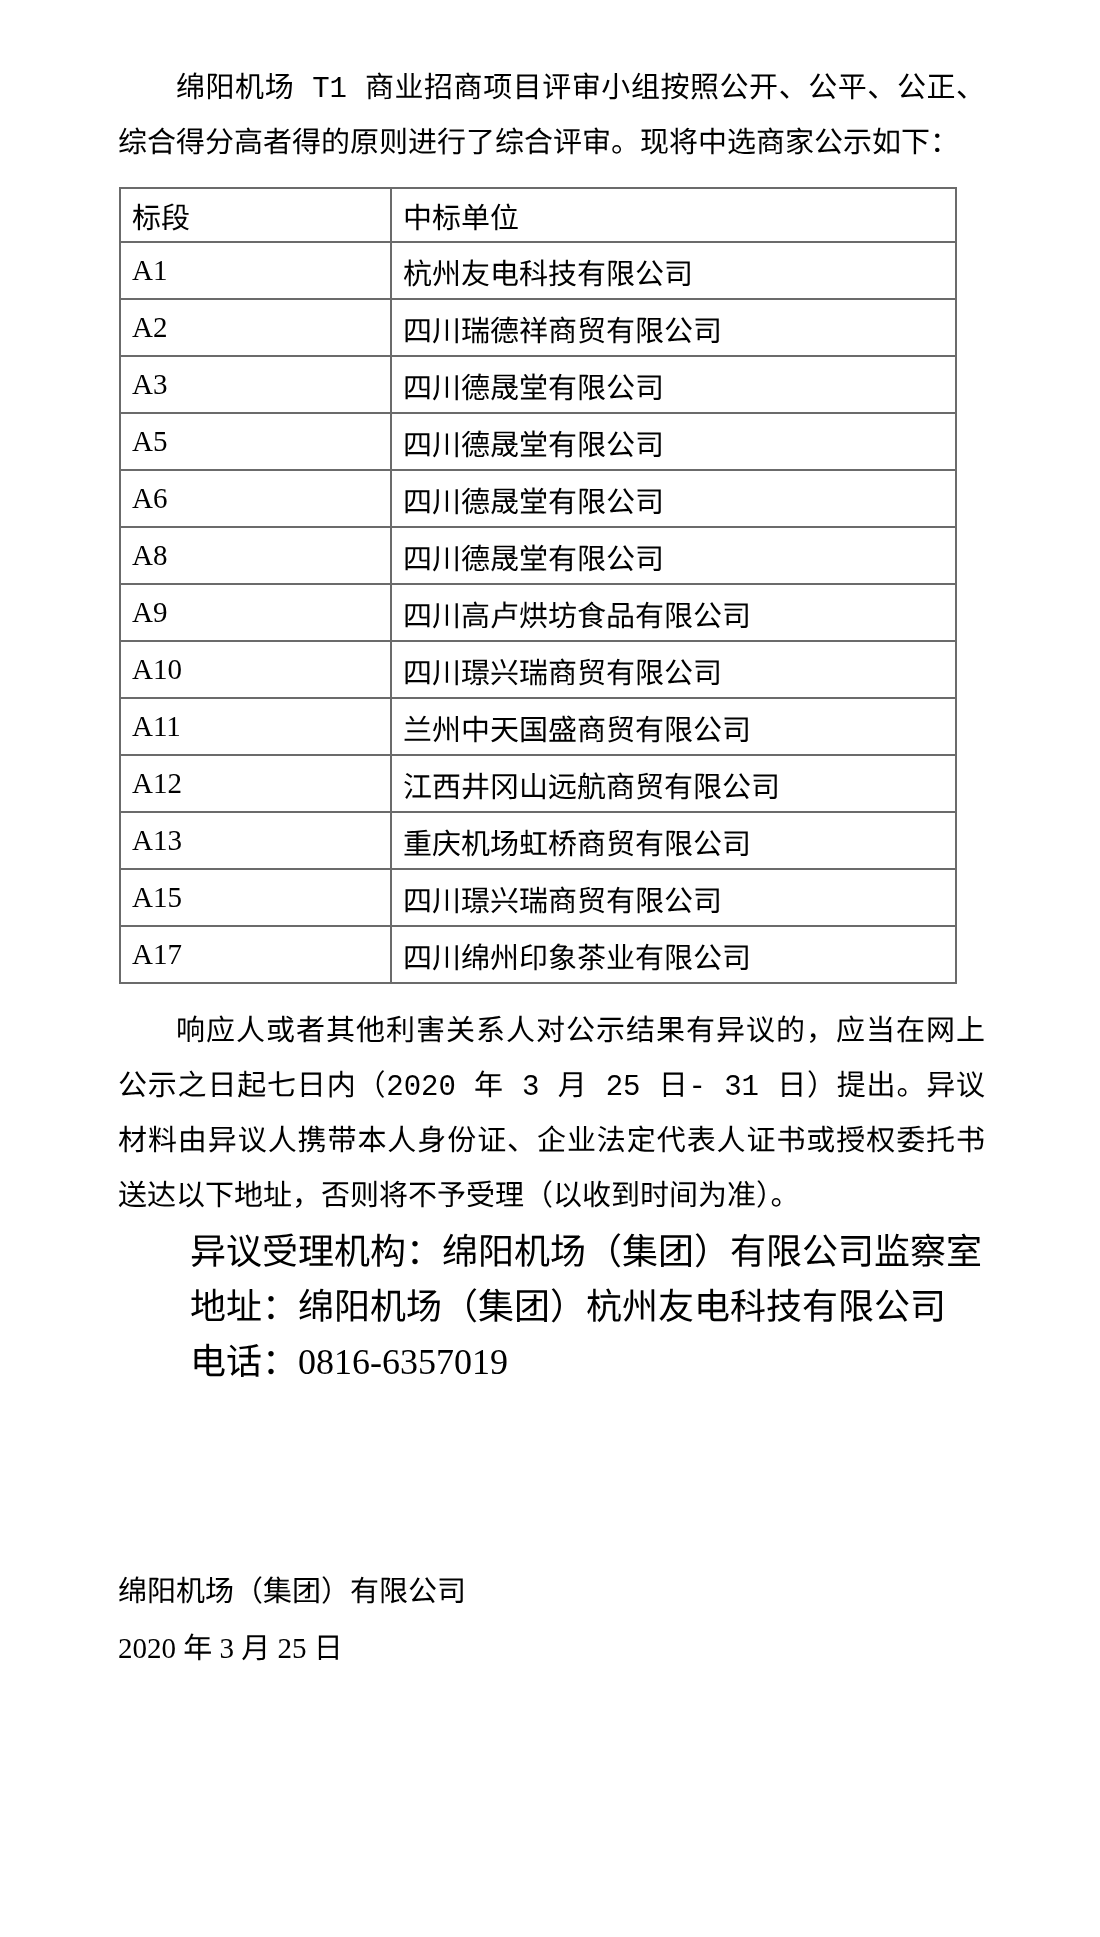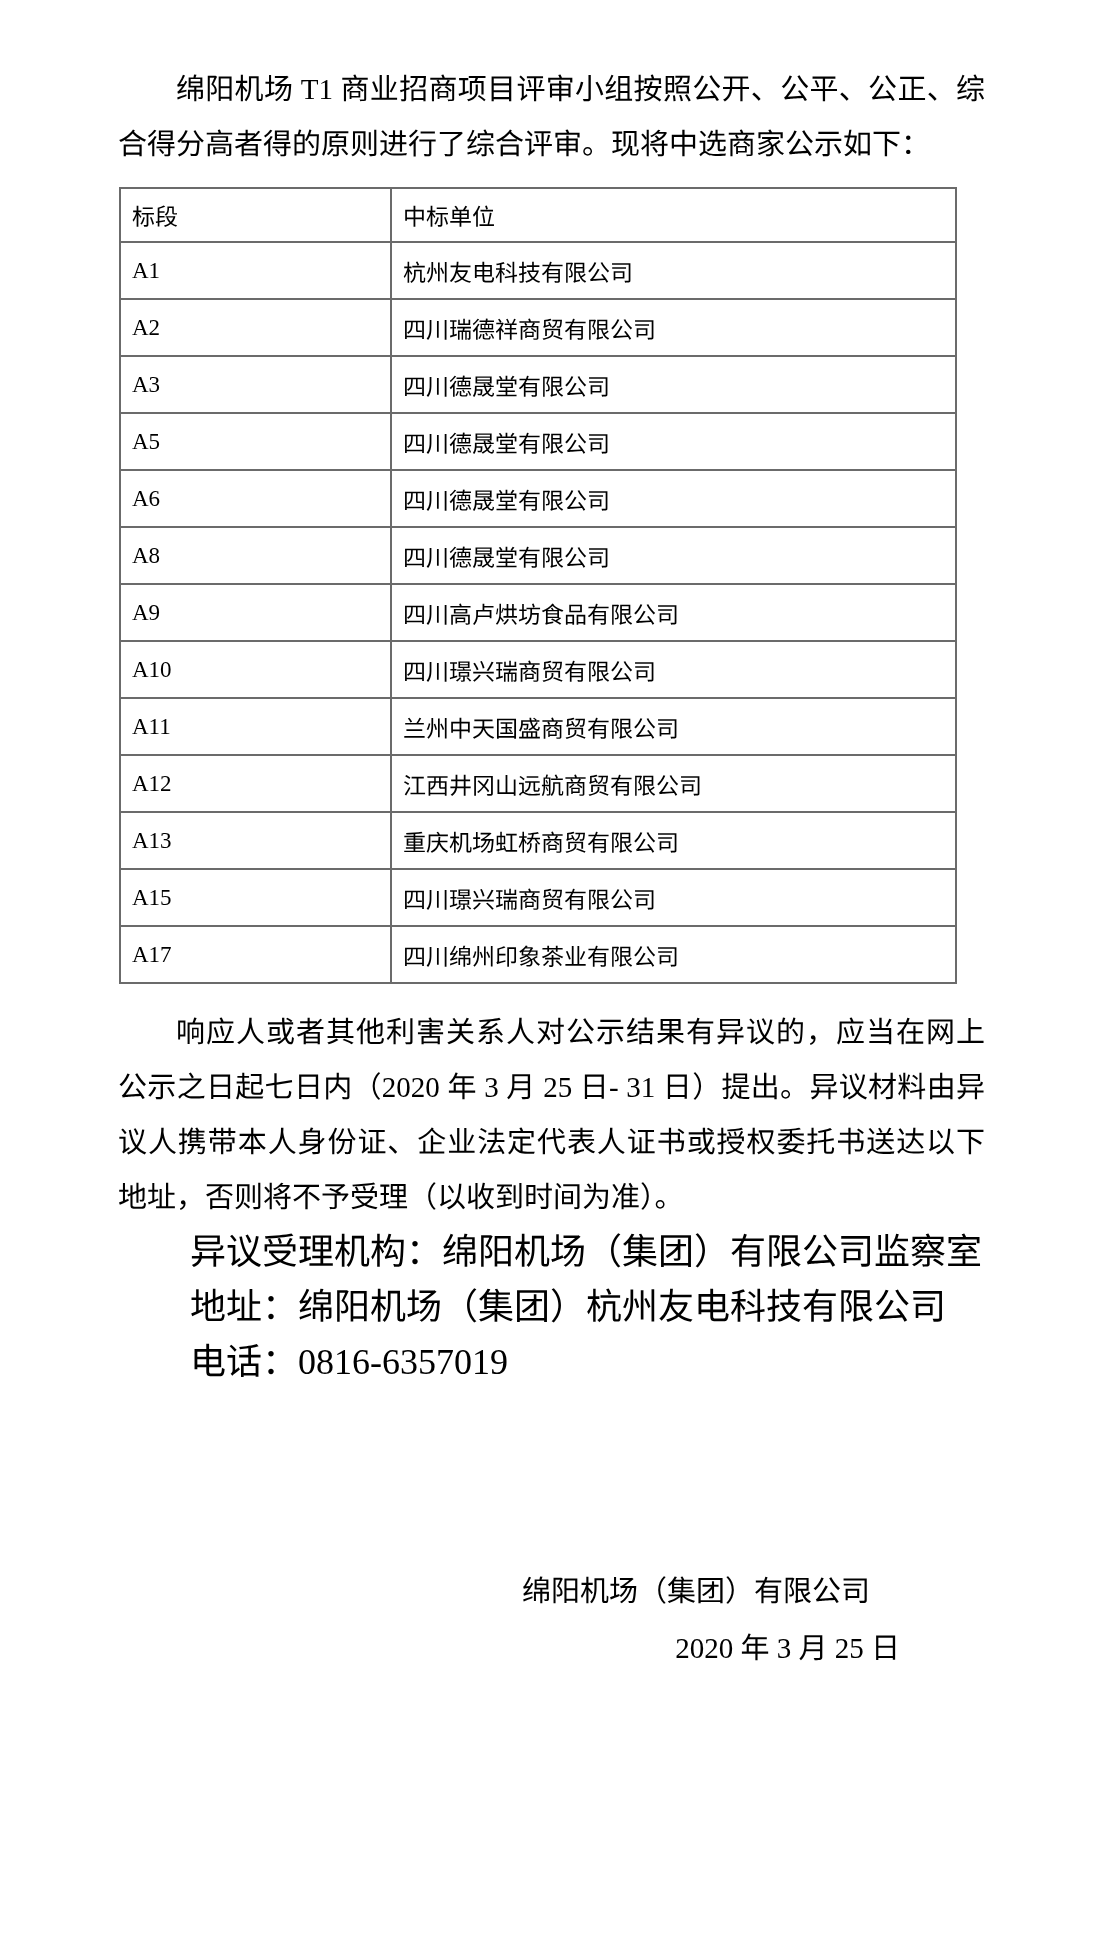--- a/index.html
+++ b/index.html
@@ -15,52 +15,53 @@
     box-sizing: border-box;
     width: 1100px;
     height: 1937px;
     padding: 62px 115px 0 118px;
   }
   .body-text {
     font-size: 29px;
     line-height: 55px;
     text-align: justify;
     margin: 0;
+    font-family: Liberation Mono, monospace;
   }
   .indent { text-indent: 2em; }
   .award-table {
     table-layout: fixed;
     border-collapse: collapse;
     width: 836px;
     margin: 15px 0 0 1px;
   }
   .award-table td, .award-table th {
     border: 2px solid #6b6b6b;
-    font-size: 23px;
+    font-size: 29px;
     font-weight: normal;
     text-align: left;
     vertical-align: middle;
     padding: 0 6px 0 11px;
     overflow: hidden;
     white-space: nowrap;
   }
   .award-table th { height: 52px; }
   .award-table td { height: 55px; }
   .col-section { width: 271px; }
   .col-company { width: 565px; }
   .after-table { margin-top: 21px; }
   .contact-line {
     font-size: 36px;
     line-height: 55px;
     margin: 0;
     text-indent: 2em;
   }
   .signature-block {
     margin-top: 173px;
-    text-align: right;
+    text-align: left;
     font-size: 29px;
     line-height: 57px;
   }
   .signature-company { padding-right: 115px; }
   .signature-date { padding-right: 85px; }
 </style>
 </head>
 <body>
 
 <div class="page">

